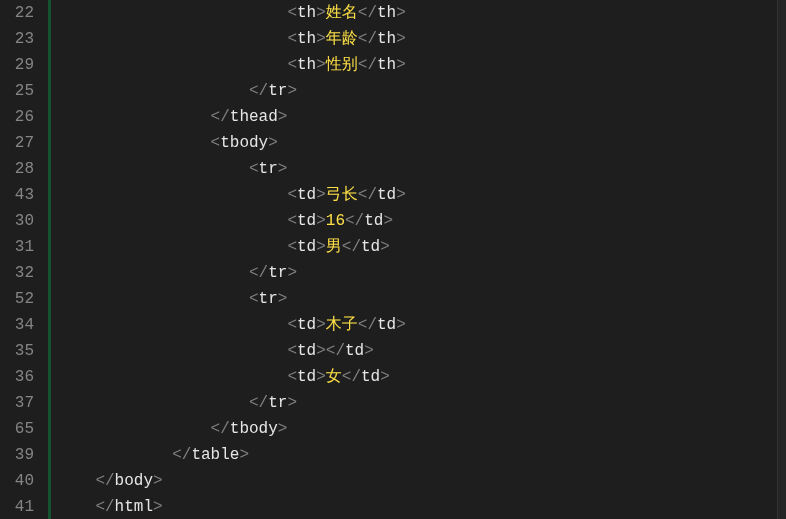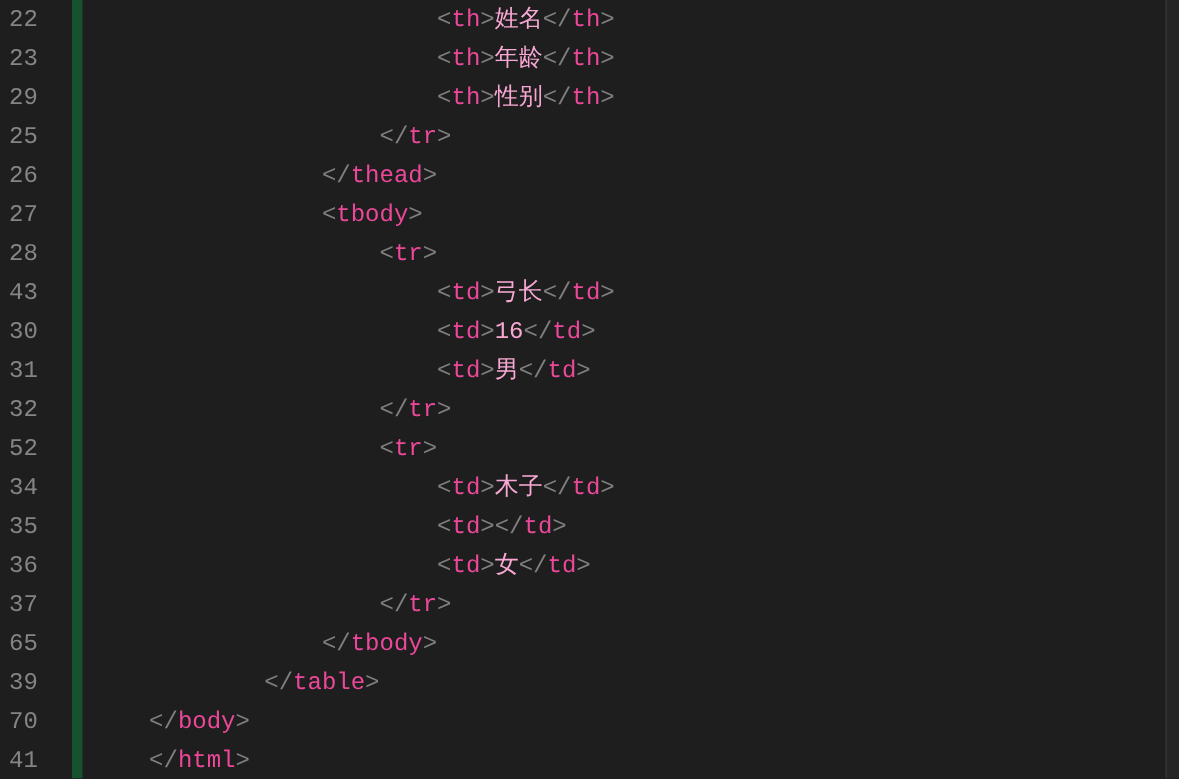--- a/index.html
+++ b/index.html
@@ -14,46 +14,46 @@
   }
   .editor {
     display: flex;
     height: 519px;
     width: 786px;
     position: relative;
   }
   .gutter {
     background: #1e1e1e;
     color: #858585;
-    text-align: left;
+    text-align: right;
     padding: 0 14px 0 6px;
     user-select: none;
     min-width: 28px;
-    border-right: 7px solid #14532d;
+    border-right: 3px solid #14532d;
   }
   .gutter .ln {
     height: 26px;
   }
   .code {
     flex: 1;
     padding: 0 0 0 6px;
     white-space: pre;
     position: relative;
   }
   .code .row {
     height: 26px;
     display: flex;
     align-items: center;
   }
   
   .ind { display: inline-block; }
   
   .p   { color: #808080; }   
-  .tag { color: #ec4899; }   
-  .txt { color: #f9a8d4; }   
+  .tag { color: #e5e5e5; }   
+  .txt { color: #fde047; }   
   .minimap {
     width: 8px;
     background: #252526;
     border-left: 1px solid #333;
   }
 </style>
 </head>
 <body>
 
 <div class="editor">
@@ -69,18 +69,18 @@
       <div class="ln">30</div>
       <div class="ln">31</div>
       <div class="ln">32</div>
       <div class="ln">52</div>
       <div class="ln">34</div>
       <div class="ln">35</div>
       <div class="ln">36</div>
       <div class="ln">37</div>
       <div class="ln">65</div>
       <div class="ln">39</div>
-      <div class="ln">70</div>
+      <div class="ln">40</div>
       <div class="ln">41</div>
     </div>
   <div class="code" id="code"><div class="row"><span class="ind" style="width: 230.4px;"></span><span class="p">&lt;</span><span class="tag">th</span><span class="p">&gt;</span><span class="txt">姓名</span><span class="p">&lt;/</span><span class="tag">th</span><span class="p">&gt;</span></div><div class="row"><span class="ind" style="width: 230.4px;"></span><span class="p">&lt;</span><span class="tag">th</span><span class="p">&gt;</span><span class="txt">年龄</span><span class="p">&lt;/</span><span class="tag">th</span><span class="p">&gt;</span></div><div class="row"><span class="ind" style="width: 230.4px;"></span><span class="p">&lt;</span><span class="tag">th</span><span class="p">&gt;</span><span class="txt">性别</span><span class="p">&lt;/</span><span class="tag">th</span><span class="p">&gt;</span></div><div class="row"><span class="ind" style="width: 192px;"></span><span class="p">&lt;/</span><span class="tag">tr</span><span class="p">&gt;</span></div><div class="row"><span class="ind" style="width: 153.6px;"></span><span class="p">&lt;/</span><span class="tag">thead</span><span class="p">&gt;</span></div><div class="row"><span class="ind" style="width: 153.6px;"></span><span class="p">&lt;</span><span class="tag">tbody</span><span class="p">&gt;</span></div><div class="row"><span class="ind" style="width: 192px;"></span><span class="p">&lt;</span><span class="tag">tr</span><span class="p">&gt;</span></div><div class="row"><span class="ind" style="width: 230.4px;"></span><span class="p">&lt;</span><span class="tag">td</span><span class="p">&gt;</span><span class="txt">弓长</span><span class="p">&lt;/</span><span class="tag">td</span><span class="p">&gt;</span></div><div class="row"><span class="ind" style="width: 230.4px;"></span><span class="p">&lt;</span><span class="tag">td</span><span class="p">&gt;</span><span class="txt">16</span><span class="p">&lt;/</span><span class="tag">td</span><span class="p">&gt;</span></div><div class="row"><span class="ind" style="width: 230.4px;"></span><span class="p">&lt;</span><span class="tag">td</span><span class="p">&gt;</span><span class="txt">男</span><span class="p">&lt;/</span><span class="tag">td</span><span class="p">&gt;</span></div><div class="row"><span class="ind" style="width: 192px;"></span><span class="p">&lt;/</span><span class="tag">tr</span><span class="p">&gt;</span></div><div class="row"><span class="ind" style="width: 192px;"></span><span class="p">&lt;</span><span class="tag">tr</span><span class="p">&gt;</span></div><div class="row"><span class="ind" style="width: 230.4px;"></span><span class="p">&lt;</span><span class="tag">td</span><span class="p">&gt;</span><span class="txt">木子</span><span class="p">&lt;/</span><span class="tag">td</span><span class="p">&gt;</span></div><div class="row"><span class="ind" style="width: 230.4px;"></span><span class="p">&lt;</span><span class="tag">td</span><span class="p">&gt;</span><span class="p">&lt;/</span><span class="tag">td</span><span class="p">&gt;</span></div><div class="row"><span class="ind" style="width: 230.4px;"></span><span class="p">&lt;</span><span class="tag">td</span><span class="p">&gt;</span><span class="txt">女</span><span class="p">&lt;/</span><span class="tag">td</span><span class="p">&gt;</span></div><div class="row"><span class="ind" style="width: 192px;"></span><span class="p">&lt;/</span><span class="tag">tr</span><span class="p">&gt;</span></div><div class="row"><span class="ind" style="width: 153.6px;"></span><span class="p">&lt;/</span><span class="tag">tbody</span><span class="p">&gt;</span></div><div class="row"><span class="ind" style="width: 115.2px;"></span><span class="p">&lt;/</span><span class="tag">table</span><span class="p">&gt;</span></div><div class="row"><span class="ind" style="width: 38.4px;"></span><span class="p">&lt;/</span><span class="tag">body</span><span class="p">&gt;</span></div><div class="row"><span class="ind" style="width: 38.4px;"></span><span class="p">&lt;/</span><span class="tag">html</span><span class="p">&gt;</span></div></div>
   <div class="minimap"></div>
 </div>
 
 </body></html>

